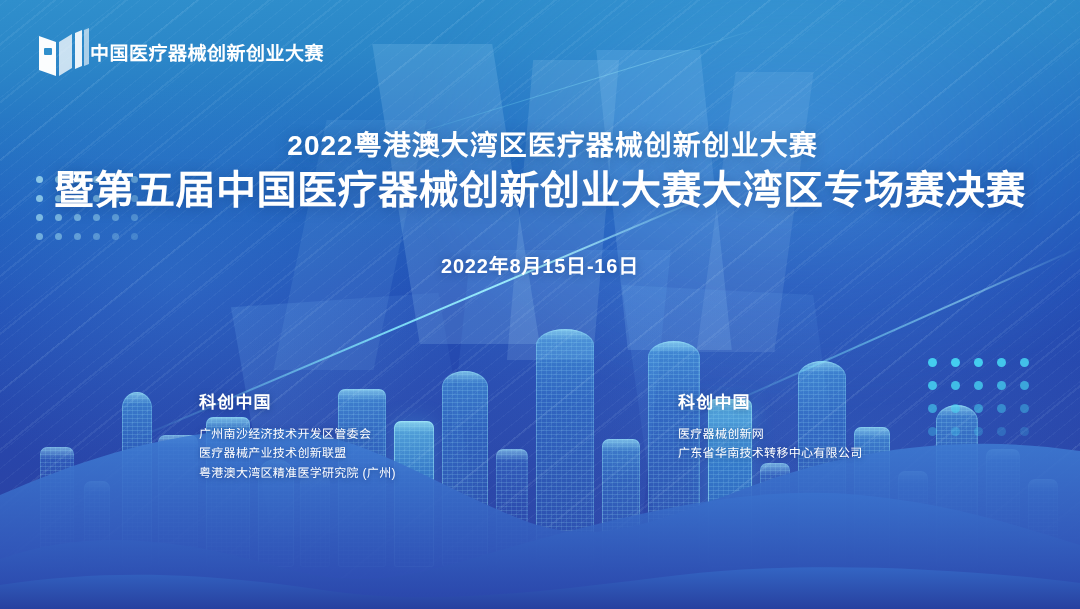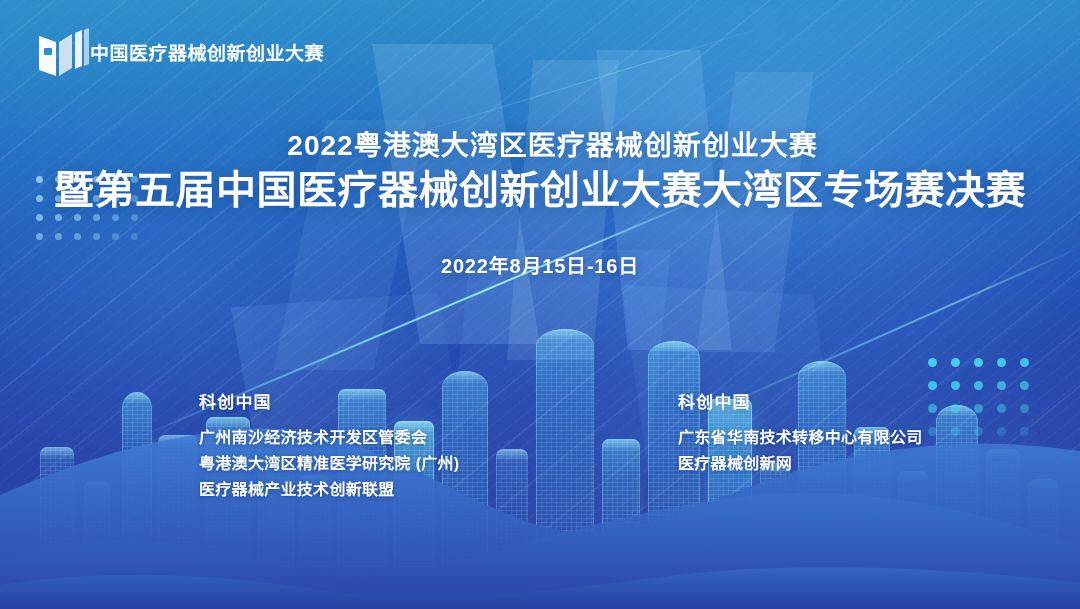--- a/index.html
+++ b/index.html
@@ -202,21 +202,21 @@
 
   .orgs{ position:absolute; left:0; right:0; top:388px; }
   .org{ position:absolute; }
   .org.left{ left:199px; }
   .org.right{ left:678px; }
   .org h4{
     font-size:17px; font-weight:700; color:#fff; letter-spacing:1.2px;
     margin-bottom:12px; text-shadow:0 1px 6px rgba(10,40,100,.45);
   }
   .org p{
-    font-size:16px; font-weight:700; color:#fff; line-height:1.62;
+    font-size:12px; font-weight:400; color:#fff; line-height:1.62;
     letter-spacing:.3px; text-shadow:0 1px 5px rgba(10,40,100,.5);
     white-space:nowrap;
   }
 </style>
 </head>
 <body>
 
 <div class="poster">
 
   <div class="bg-layer">
@@ -364,26 +364,26 @@
       <div class="title1">2022粤港澳大湾区医疗器械创新创业大赛</div>
       <div class="title2">暨第五届中国医疗器械创新创业大赛大湾区专场赛决赛</div>
       <div class="date">2022年8月15日-16日</div>
     </div>
 
     <div class="orgs">
 
       <div class="org left">
         <h4>科创中国</h4>
         <p>广州南沙经济技术开发区管委会</p>
+        <p>医疗器械产业技术创新联盟</p>
         <p>粤港澳大湾区精准医学研究院 (广州)</p>
-        <p>医疗器械产业技术创新联盟</p>
       </div>
 
       <div class="org right">
         <h4>科创中国</h4>
+        <p>医疗器械创新网</p>
         <p>广东省华南技术转移中心有限公司</p>
-        <p>医疗器械创新网</p>
       </div>
 
     </div>
 
   </div>
 </div>
 
 </body></html>

